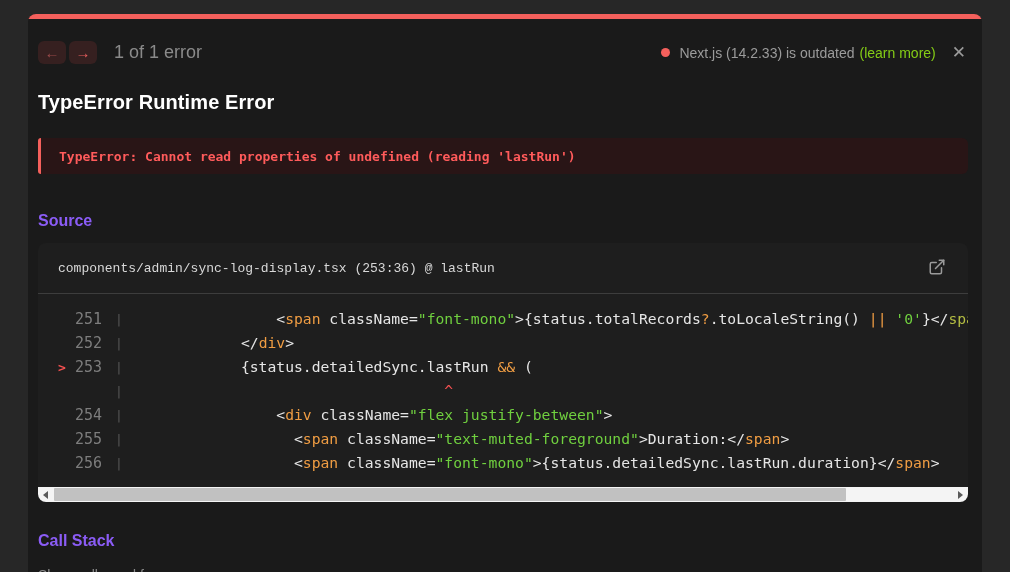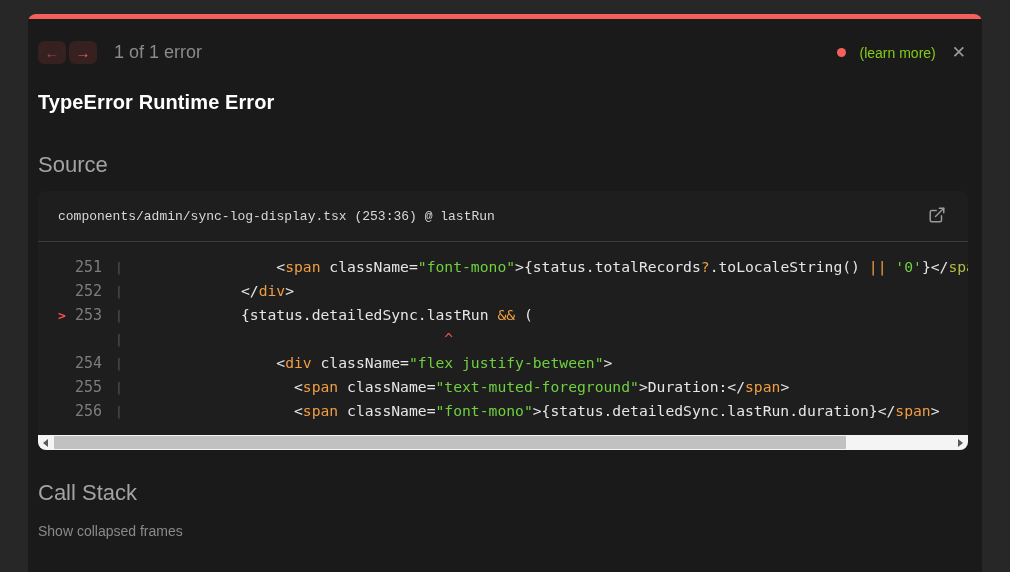--- a/index.html
+++ b/index.html
@@ -49,21 +49,21 @@
   
   .error-box {
     margin-top: 24px; height: 36px; background: #291516;
     border-left: 3px solid #f4605c; border-radius: 3px 6px 6px 3px;
     display: flex; align-items: center; padding-left: 18px;
   }
   .error-text {
     font-family: "DejaVu Sans Mono", monospace; font-weight: bold;
     color: #ff5b5b; font-size: 13px;
   }
-  h2.section-heading { color: #a3a3a3; font-size: 22px; font-weight: normal; }
+  h2.section-heading { color: #8b5cf6; font-size: 16px; font-weight: bold; }
   .source-heading { margin-top: 38px; }
   
   .code-frame {
     margin-top: 13px; height: 259px; background: #1e1e1e; border-radius: 8px;
     position: relative; overflow: hidden;
   }
   .frame-header {
     height: 51px; display: flex; align-items: center; justify-content: space-between;
     padding: 0 22px 0 20px; border-bottom: 1px solid #3d3d3d;
   }
@@ -112,27 +112,31 @@
               <span class="arrow">←</span>
             </button>
           <button class="nav-btn next">
               <span class="arrow">→</span>
             </button>
         </div>
         <span class="count">1 of 1 error</span>
       </div>
       <div class="version-group">
         <span class="dot"></span>
+        <span class="version-text">Next.js (14.2.33) is outdated</span>
         <a class="learn-more">(learn more)</a>
         <button class="close-btn"><span>✕</span></button>
       </div>
     </div>
 
     <h1 class="err-title">TypeError Runtime Error</h1>
 
+    <div class="error-box">
+      <span class="error-text">TypeError: Cannot read properties of undefined (reading 'lastRun')</span>
+    </div>
 
     <h2 class="section-heading source-heading">Source</h2>
 
     <div class="code-frame">
       <div class="frame-header">
         <span class="file-path">components/admin/sync-log-display.tsx (253:36) @ lastRun</span>
         <button class="open-editor">
           <span>
             <svg width="18" height="18" viewBox="0 0 24 24" fill="none" stroke="#9a9a9a" stroke-width="2" stroke-linecap="round" stroke-linejoin="round">
               <path d="M18 13v6a2 2 0 0 1-2 2H5a2 2 0 0 1-2-2V8a2 2 0 0 1 2-2h6"></path>

